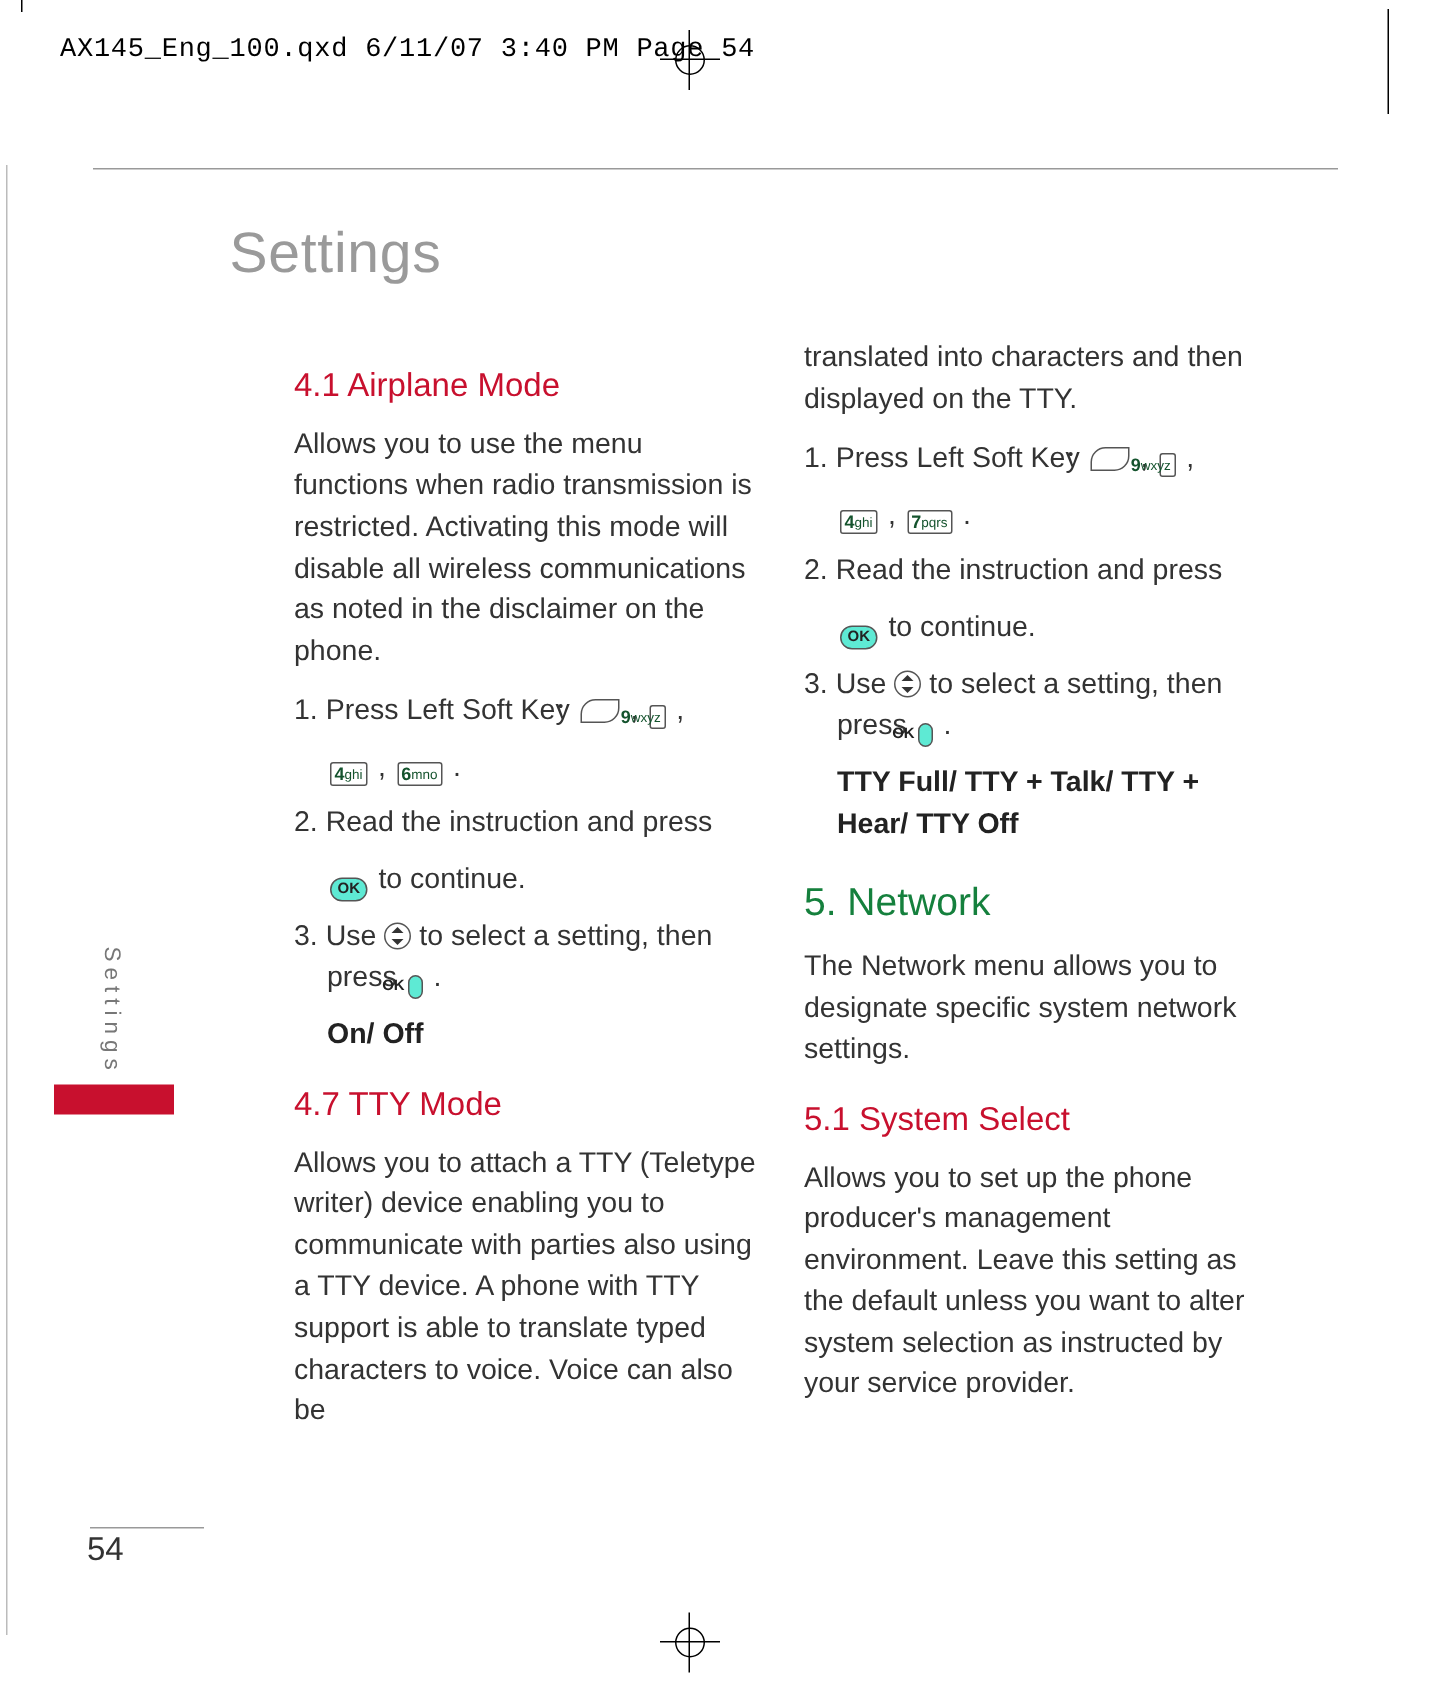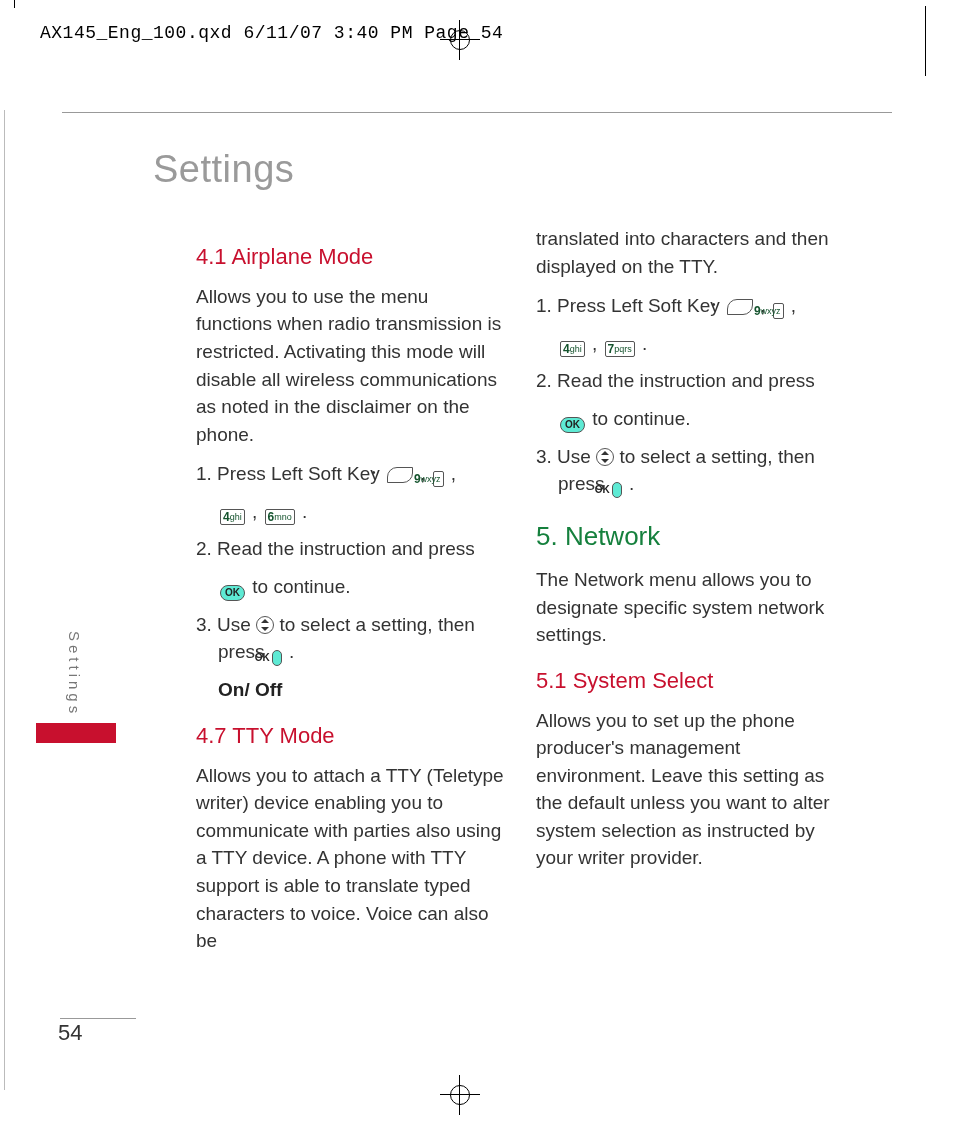--- a/index.html
+++ b/index.html
@@ -259,26 +259,27 @@
     <span> to continue.</span>
   </p>
 
   <p class="step">
     <span>3. Use </span>
     <span class="key-round"><span class="arr-up"></span><span class="arr-down"></span></span>
     <span> to select a setting, then press </span>
     <span class="key key-oval">OK</span>
     <span> .</span>
   </p>
+  <p class="step-sub bold">TTY Full/ TTY + Talk/ TTY + Hear/ TTY Off</p>
 
   <div class="h-red-big">5. Network</div>
   <p class="para">The Network menu allows you to designate specific system network settings.</p>
 
   <div class="h-red">5.1 System Select</div>
-  <p class="para">Allows you to set up the phone producer's management environment. Leave this setting as the default unless you want to alter system selection as instructed by your writer provider.</p>
+  <p class="para">Allows you to set up the phone producer's management environment. Leave this setting as the default unless you want to alter system selection as instructed by your service provider.</p>
 </div>
 
 <div class="side-tab">
   <div class="side-tab-text">Settings</div>
   <div class="side-tab-bar"></div>
 </div>
 
 <div class="rule-left"></div>
 <div class="pagenum">54</div>
 

